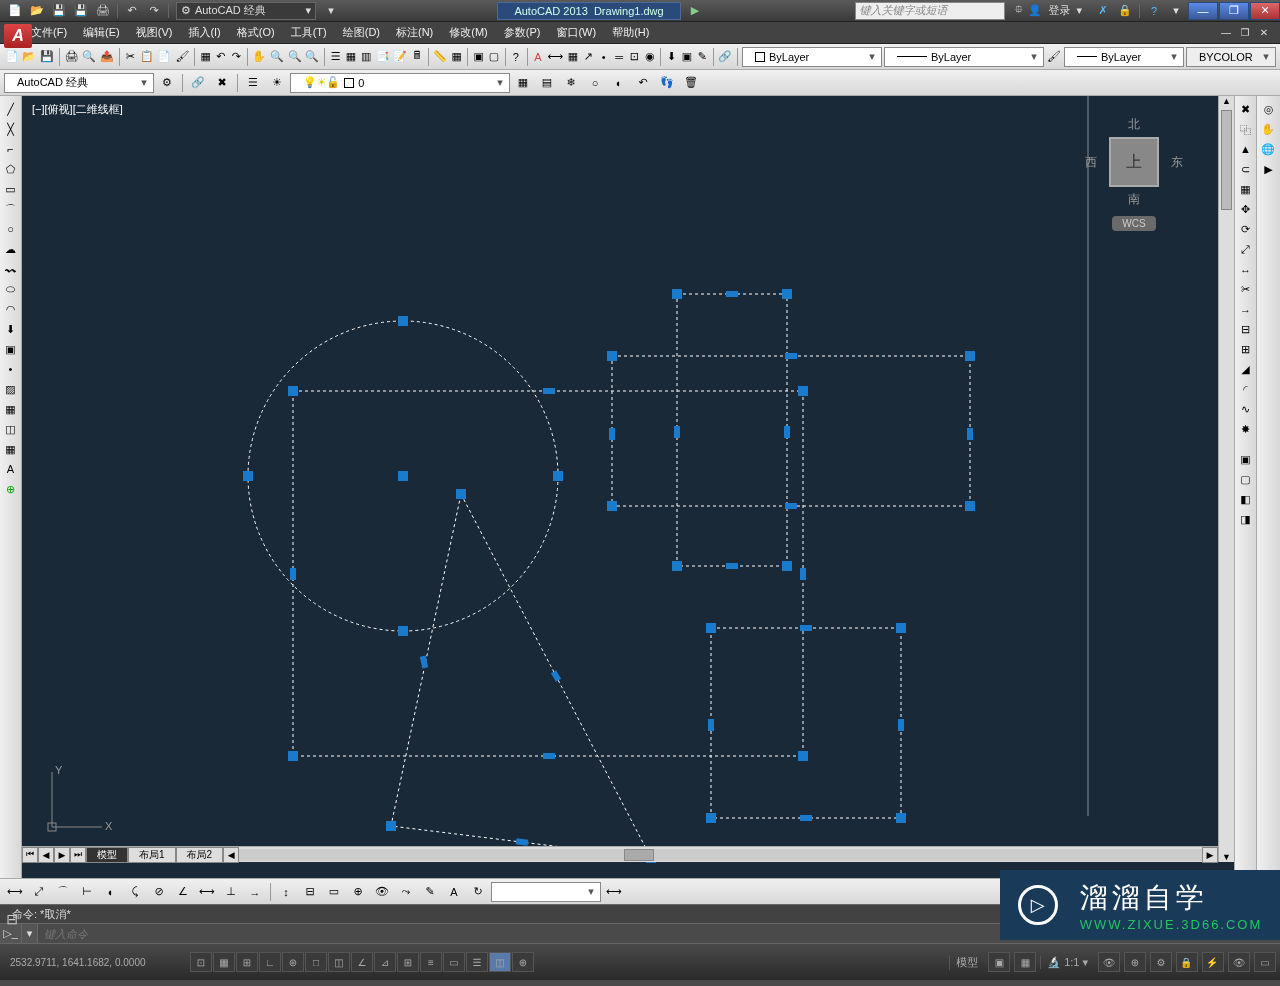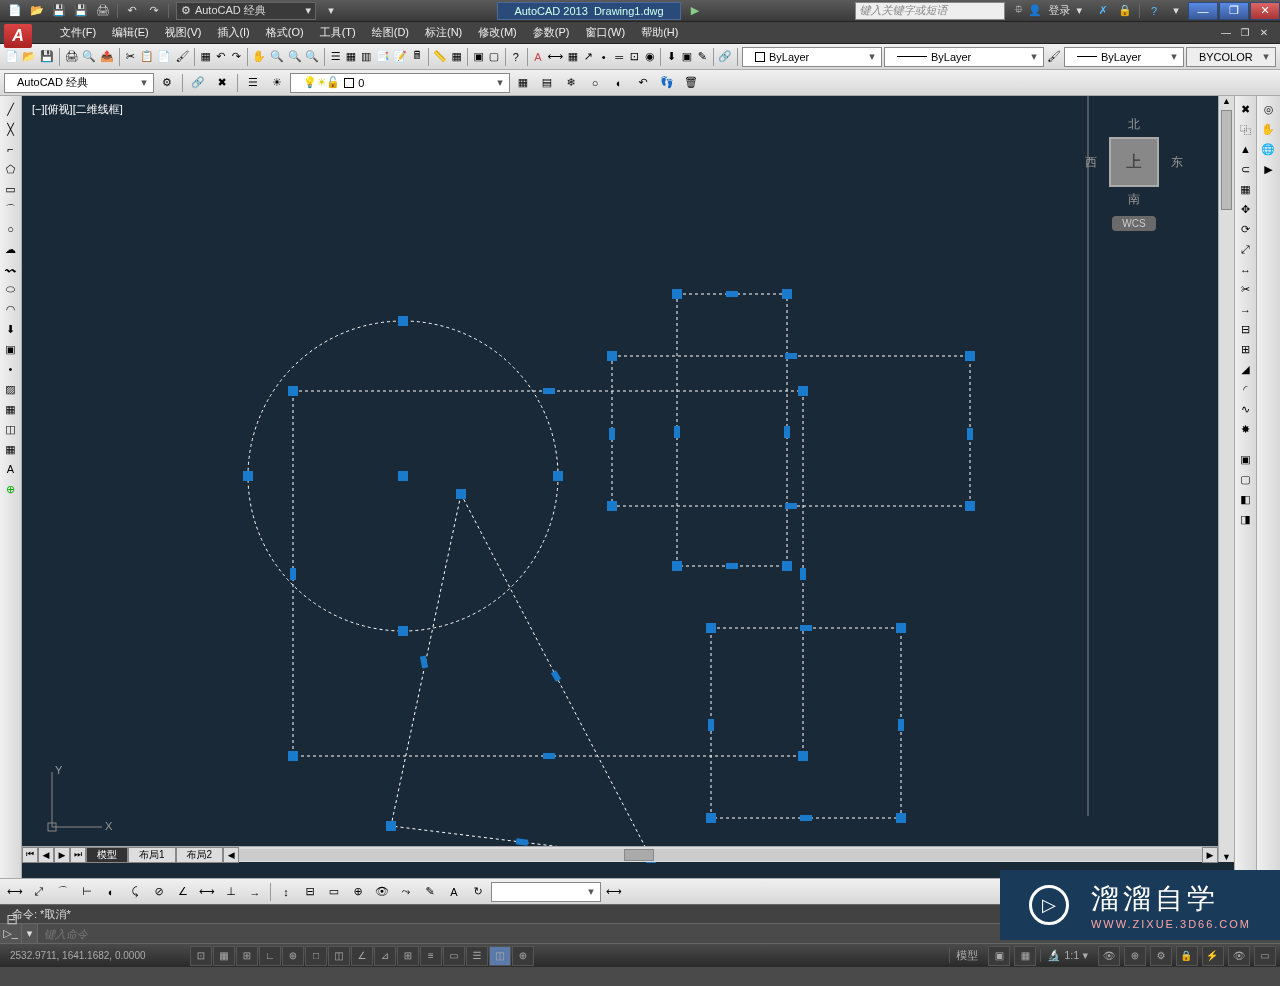--- a/index.html
+++ b/index.html
@@ -15,21 +15,21 @@
 .search-box { width: 150px; height: 18px; background: #eee; border: 1px solid #888; padding: 0 4px; color: #888; font-style: italic; display: flex; align-items: center; }
 .login-area { display: flex; align-items: center; color: #ddd; gap: 6px; margin: 0 10px; }
 .win-controls { display: flex; margin-left: auto; }
 .win-btn { width: 30px; height: 18px; background: linear-gradient(#5a8ae5, #3a5a9a); display: flex; align-items: center; justify-content: center; color: #fff; margin-left: 1px; border: 1px solid #2a4a7a; }
 .win-btn.close { background: linear-gradient(#d66, #a33); }
 
 
 .app-icon { position: absolute; left: 4px; top: 24px; width: 28px; height: 24px; background: linear-gradient(#d44, #a22); color: #fff; display: flex; align-items: center; justify-content: center; font-weight: bold; font-size: 16px; z-index: 10; border-radius: 2px; font-style: italic; }
 
 
-.menubar { height: 22px; background: #434343; display: flex; align-items: center; padding-left: 52px; border-bottom: 1px solid #222; }
+.menubar { height: 22px; background: #434343; display: flex; align-items: center; padding-left: 23px; border-bottom: 1px solid #222; }
 .menu-item { color: #eee; padding: 3px 8px; cursor: pointer; }
 .doc-controls { margin-left: auto; display: flex; padding-right: 8px; gap: 3px; }
 .doc-btn { width: 16px; height: 14px; color: #ddd; display: flex; align-items: center; justify-content: center; font-size: 10px; cursor: pointer; }
 
 
 .toolbar-row { height: 26px; background: linear-gradient(#f0f0f0, #d8d8d8); display: flex; align-items: center; padding: 0 4px; border-bottom: 1px solid #aaa; gap: 2px; }
 .tb-btn { width: 22px; height: 22px; display: flex; align-items: center; justify-content: center; cursor: pointer; border: 1px solid transparent; }
 .tb-sep { width: 1px; height: 18px; background: #999; margin: 0 2px; }
 .tb-combo { height: 20px; background: #fff; border: 1px solid #888; padding: 0 12px; display: flex; align-items: center; min-width: 100px; position: relative; }
 .tb-combo-arrow { position: absolute; right: 2px; width: 14px; text-align: center; color: #555; }
@@ -72,34 +72,34 @@
 
 
 .cmd-area { background: #424242; border-top: 1px solid #666; position: relative; }
 .cmd-history { color: #ddd; padding: 2px 12px; font-size: 11px; font-family: "SimSun", monospace; line-height: 14px; }
 .cmd-input-row { display: flex; align-items: center; background: #4a4a4a; border-top: 1px solid #666; height: 20px; }
 .cmd-prompt { width: 22px; text-align: center; color: #ddd; background: #555; height: 100%; display: flex; align-items: center; justify-content: center; border-right: 1px solid #666; }
 .cmd-input { flex: 1; background: transparent; border: none; color: #999; font-style: italic; padding: 0 6px; height: 100%; }
 .cmd-handle { position: absolute; left: 2px; top: 4px; width: 20px; height: 20px; display: flex; align-items: center; justify-content: center; color: #ccc; font-size: 14px; }
 
 
-.statusbar { height: 24px; background: linear-gradient(#4a4a4a, #2a2a2a); display: flex; align-items: center; color: #aaa; padding: 0 4px; border-top: 1px solid #666; }
+.statusbar { height: 37px; background: linear-gradient(#4a4a4a, #2a2a2a); display: flex; align-items: center; color: #aaa; padding: 0 4px; border-top: 1px solid #666; }
 .status-coords { min-width: 180px; padding: 0 6px; font-size: 10px; }
 .status-btns { display: flex; gap: 1px; margin-left: 6px; }
 .status-btn { width: 22px; height: 20px; background: #3a3a3a; border: 1px solid #555; display: flex; align-items: center; justify-content: center; cursor: pointer; font-size: 10px; }
 .status-btn.active { background: #5a7aaa; }
 .status-right { margin-left: auto; display: flex; align-items: center; gap: 4px; }
 .status-text { padding: 0 6px; border-left: 1px solid #555; }
 
 
 .watermark { position: absolute; right: 0; bottom: 46px; width: 280px; height: 70px; background: #1a3a5a; color: #fff; display: flex; align-items: center; justify-content: center; gap: 10px; z-index: 100; }
 .wm-icon { width: 40px; height: 40px; border: 3px solid #fff; border-radius: 50%; display: flex; align-items: center; justify-content: center; font-size: 18px; }
 .wm-text { display: flex; flex-direction: column; margin-left: 12px; }
 .wm-cn { font-size: 28px; letter-spacing: 4px; }
-.wm-url { font-size: 11px; letter-spacing: 2px; color: #fca5a5; }
+.wm-url { font-size: 13px; letter-spacing: 2px; color: #22c55e; }
 </style>
 </head>
 <body>
 
 <div class="qat">
   <span class="qat-btn">📄</span>
   <span class="qat-btn">📂</span>
   <span class="qat-btn">💾</span>
   <span class="qat-btn">💾</span>
   <span class="qat-btn">🖨</span>

